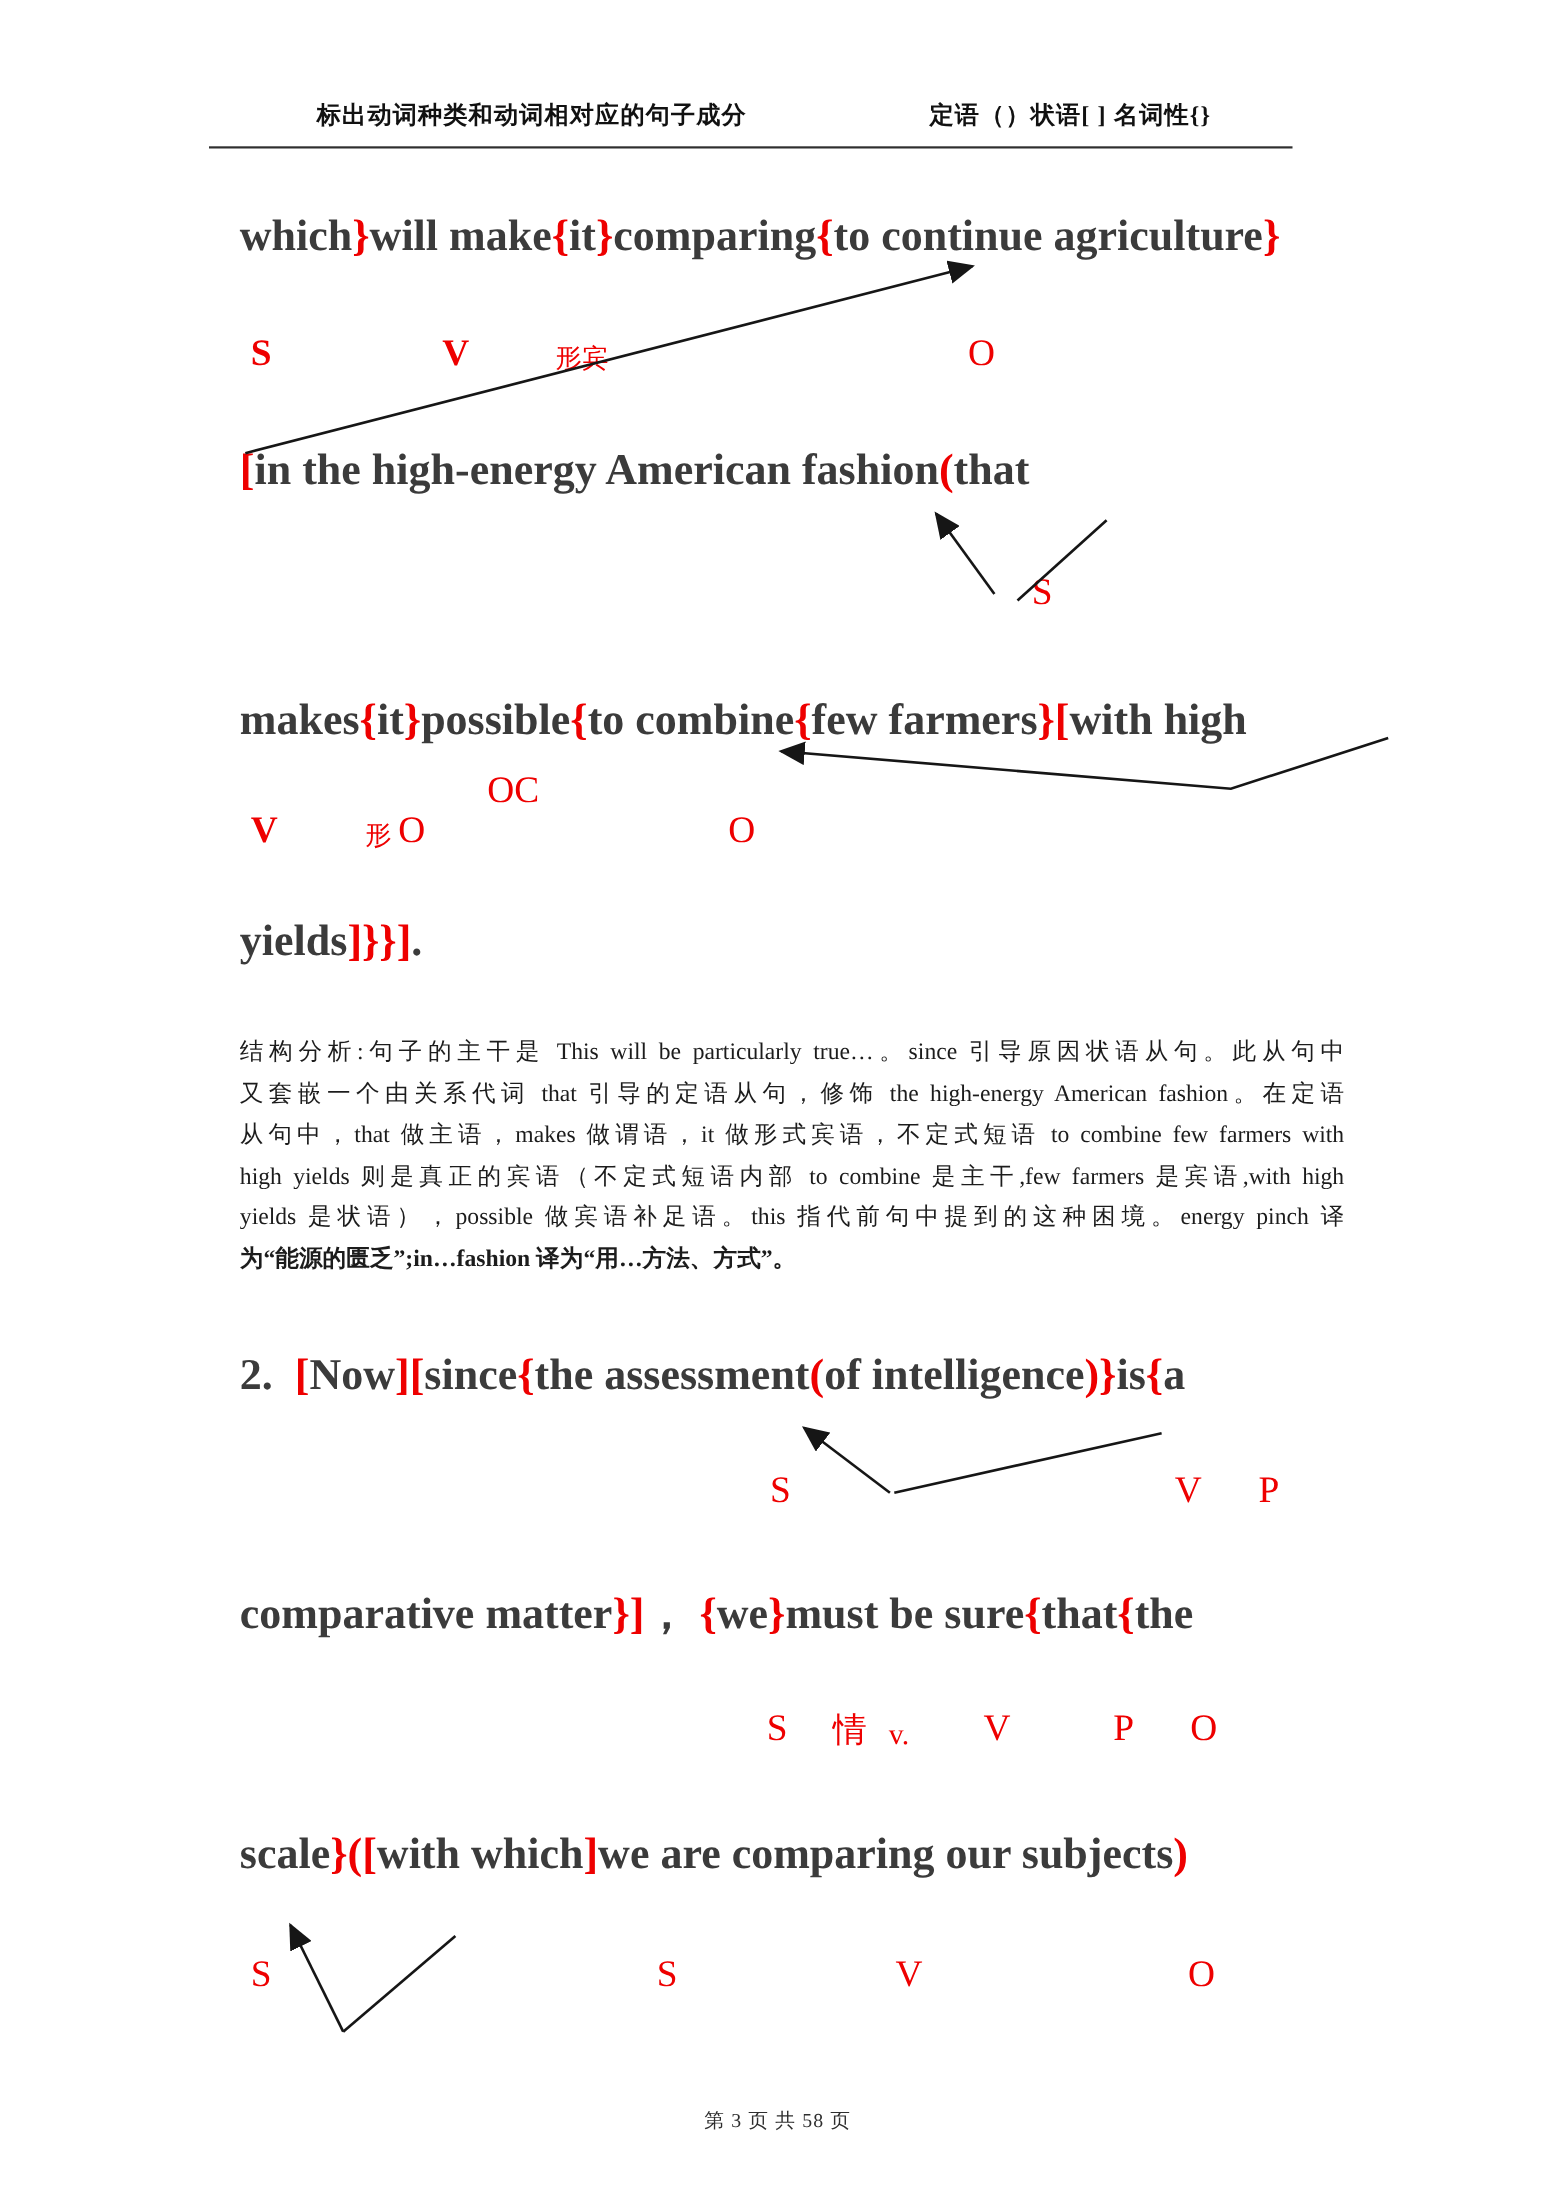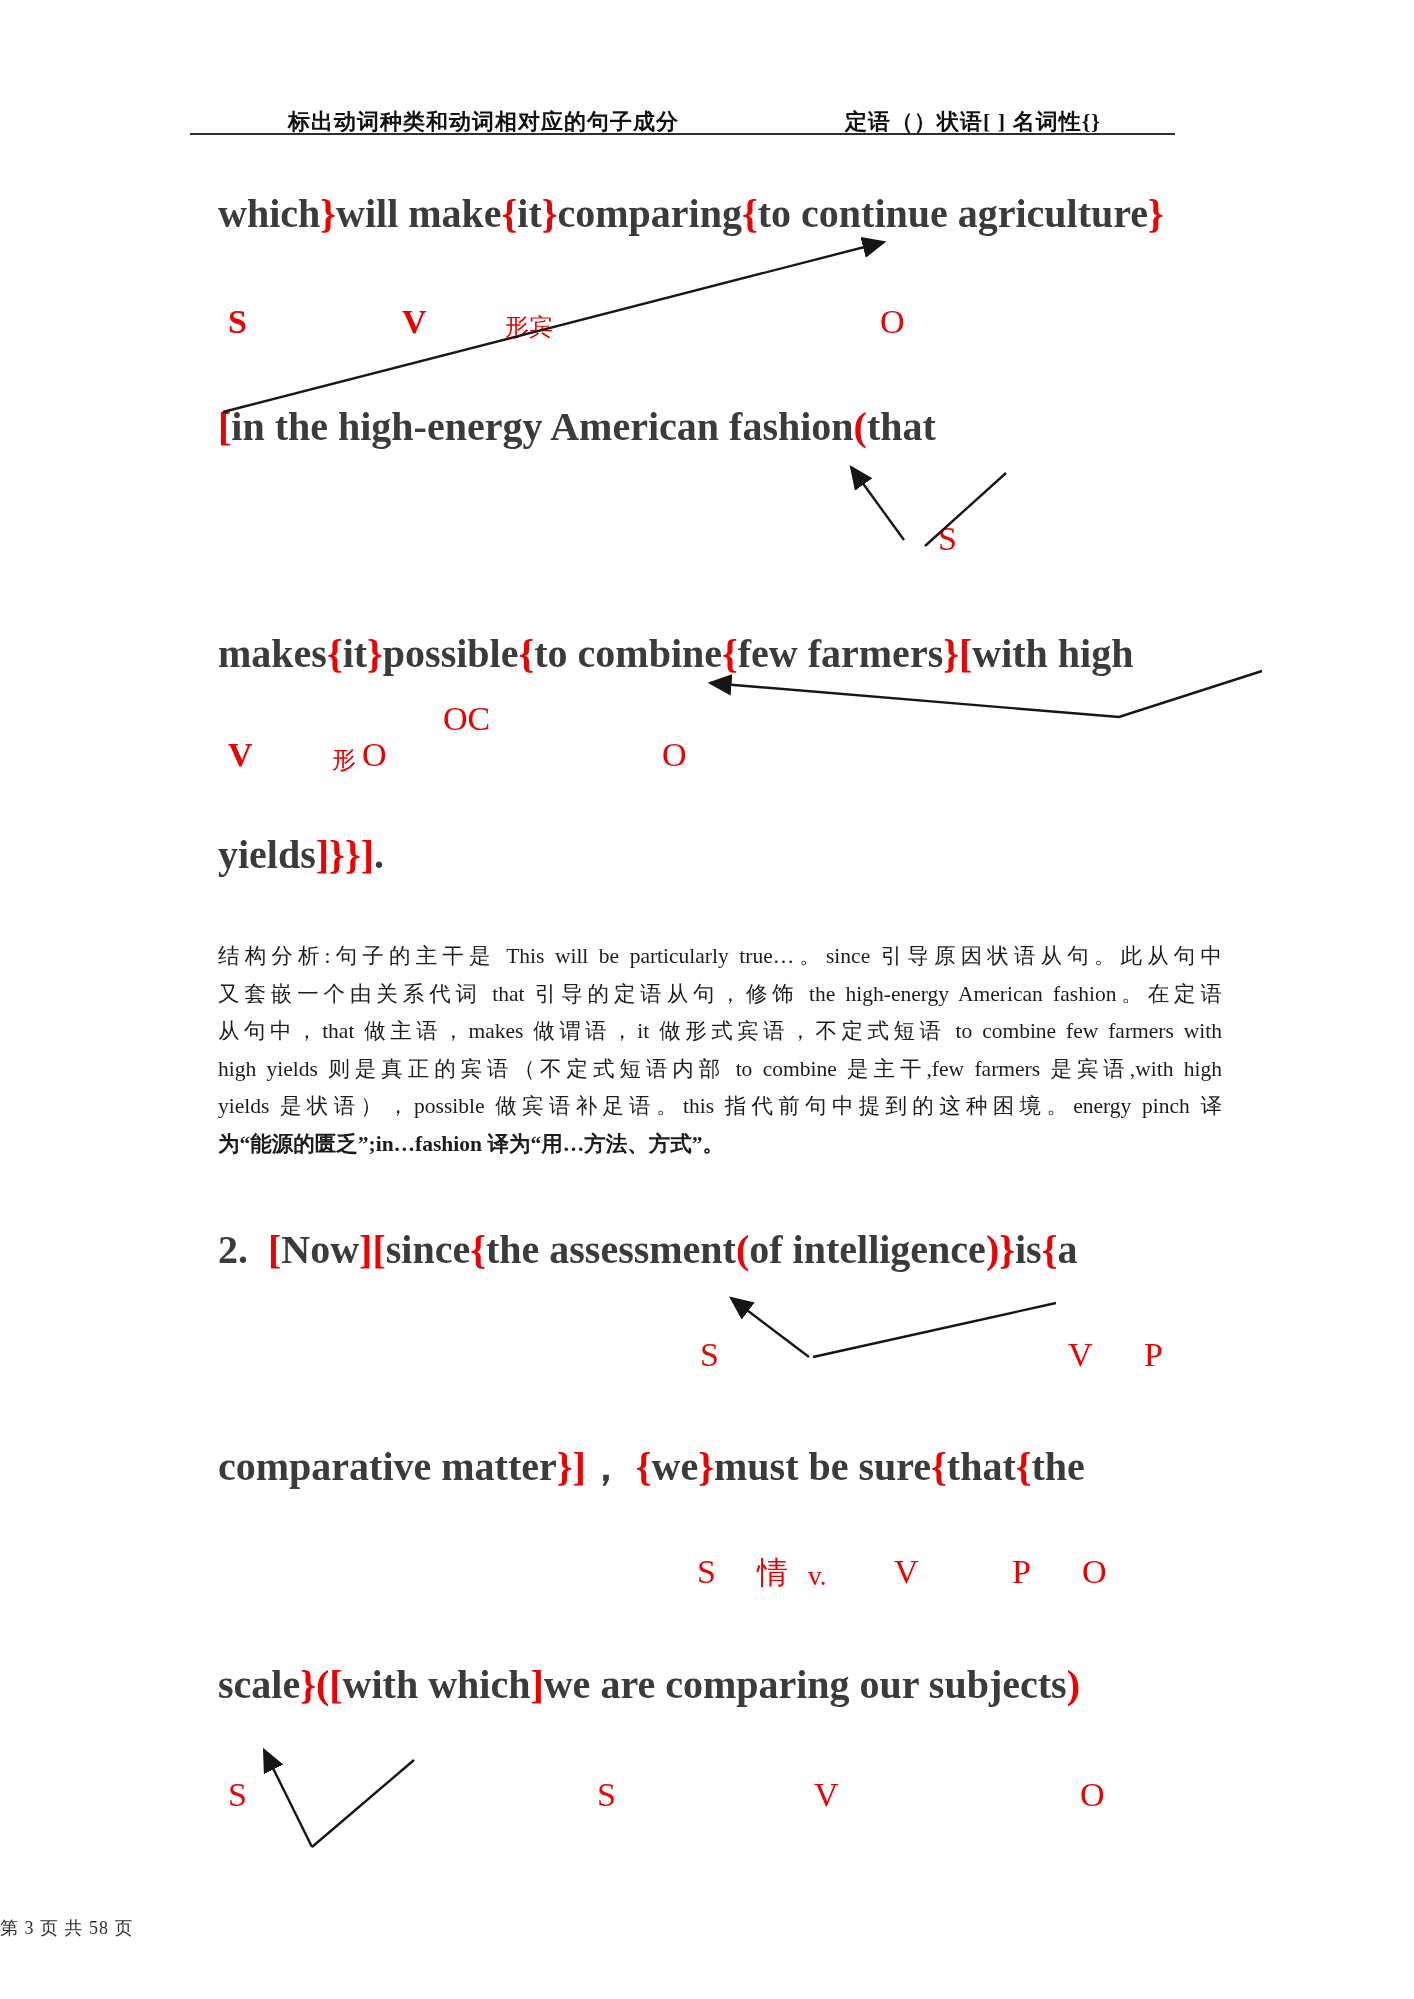--- a/index.html
+++ b/index.html
@@ -10,21 +10,21 @@
   html,body{margin:0;padding:0;background:#ffffff;}
   .page{
     position:relative;
     width:1414px;height:1999px;
     background:#ffffff;
     overflow:hidden;
     font-family:"Liberation Serif","DejaVu Serif",serif;
   }
   
   .hdr{
-    position:absolute;top:107px;
+    position:absolute;top:90px;
     font-size:22px;font-weight:bold;color:#111;
     white-space:pre;letter-spacing:1px;
   }
   .hdr-left{left:288px;}
   .hdr-right{left:845px;}
   .hdr-rule{
     position:absolute;left:190px;top:133px;width:985px;height:2px;
     background:#2f2f2f;
   }
   
@@ -54,21 +54,21 @@
   }
   .para .jline.last{text-align-last:left;font-weight:bold;}
   
   .arrows{
     position:absolute;left:0;top:0;width:1414px;height:1999px;
     pointer-events:none;
   }
   
   .footer{
     position:absolute;left:0;top:1916px;width:1414px;
-    font-size:18px;color:#2e2e2e;
+    text-align:center;font-size:18px;color:#2e2e2e;
     white-space:pre;letter-spacing:1px;
   }
 </style>
 </head>
 <body>
 
 <div class="page">
 
   <div class="hdr hdr-left">标出动词种类和动词相对应的句子成分</div>
   <div class="hdr hdr-right">定语（）状语[ ] 名词性{}</div>

